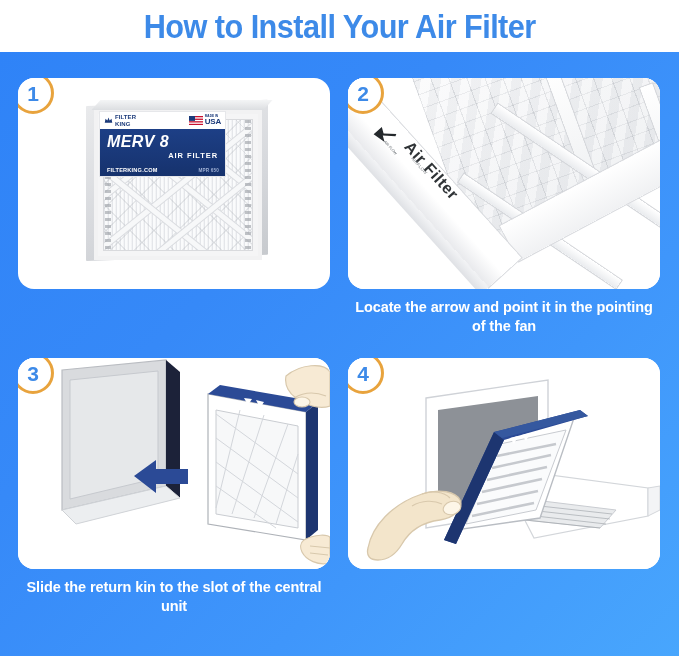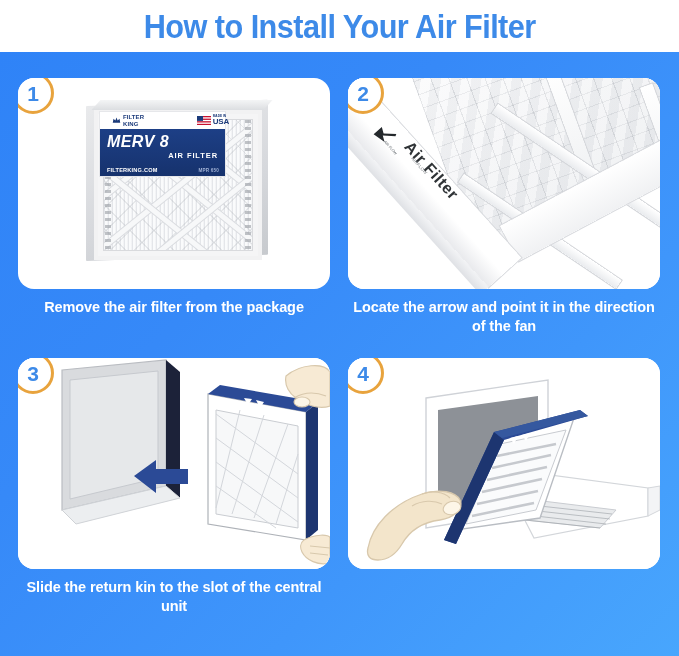--- a/index.html
+++ b/index.html
@@ -201,21 +201,21 @@
   .p1-label {
     position: absolute;
     left: 14px; top: 6px;
     width: 125px; height: 64px;
     background: #ffffff;
     z-index: 6;
     box-shadow: 0 0 0 1px #e6e7ea;
   }
   .p1-label-top {
     position: absolute;
-    left: 8px; top: 0;
+    left: 0; top: 0;
     width: 125px; height: 17px;
     display: flex;
     align-items: center;
     justify-content: space-between;
     padding: 0 4px;
     box-sizing: border-box;
   }
   .p1-brand {
     display: flex;
     align-items: center;
@@ -458,21 +458,20 @@
                   <div class="p1-airfilter">AIR FILTER</div>
                   <div class="p1-label-foot">
                     <span class="p1-site">FILTERKING.COM</span>
                     <span class="p1-mpr">MPR 650</span>
                   </div>
                 </div>
               </div>
             </div>
           </div>
         </div>
-        <div class="caption">Remove the air filter from the package</div>
       </div>
 
       <div class="cell c2">
         <div class="card">
           <div class="badge">2</div>
           <div class="stage p2-scene">
             <div class="p2-media"></div>
             <div class="p2-vbar p2-v1"></div>
             <div class="p2-vbar p2-v2"></div>
             <div class="p2-diag"></div>
@@ -484,21 +483,21 @@
             <div class="p2-arrow">
               <svg width="22" height="22" viewBox="0 0 22 22">
                 <path d="M3 18 L3 7 L9 10 L18 1 L19 3 L10 12 L16 15 Z" fill="#24282c"></path>
               </svg>
             </div>
             <div class="p2-arrow-sub">AIR FLOW</div>
             <div class="p2-text">Air Filter</div>
             <div class="p2-sub">AIRFLOW</div>
           </div>
         </div>
-        <div class="caption">Locate the arrow and point it in the direction of the fan</div>
+        <div class="caption">Locate the arrow and point it in the pointing of the fan</div>
       </div>
 
       <div class="cell c3">
         <div class="card">
           <div class="badge">3</div>
           <div class="stage p3-scene">
             <svg width="312" height="211" viewBox="0 0 312 211">
 
               <g>
                 <polygon points="44,12 148,2 148,128 44,152" fill="#d9dbde" stroke="#b9bcc1" stroke-width="1.2"></polygon>

